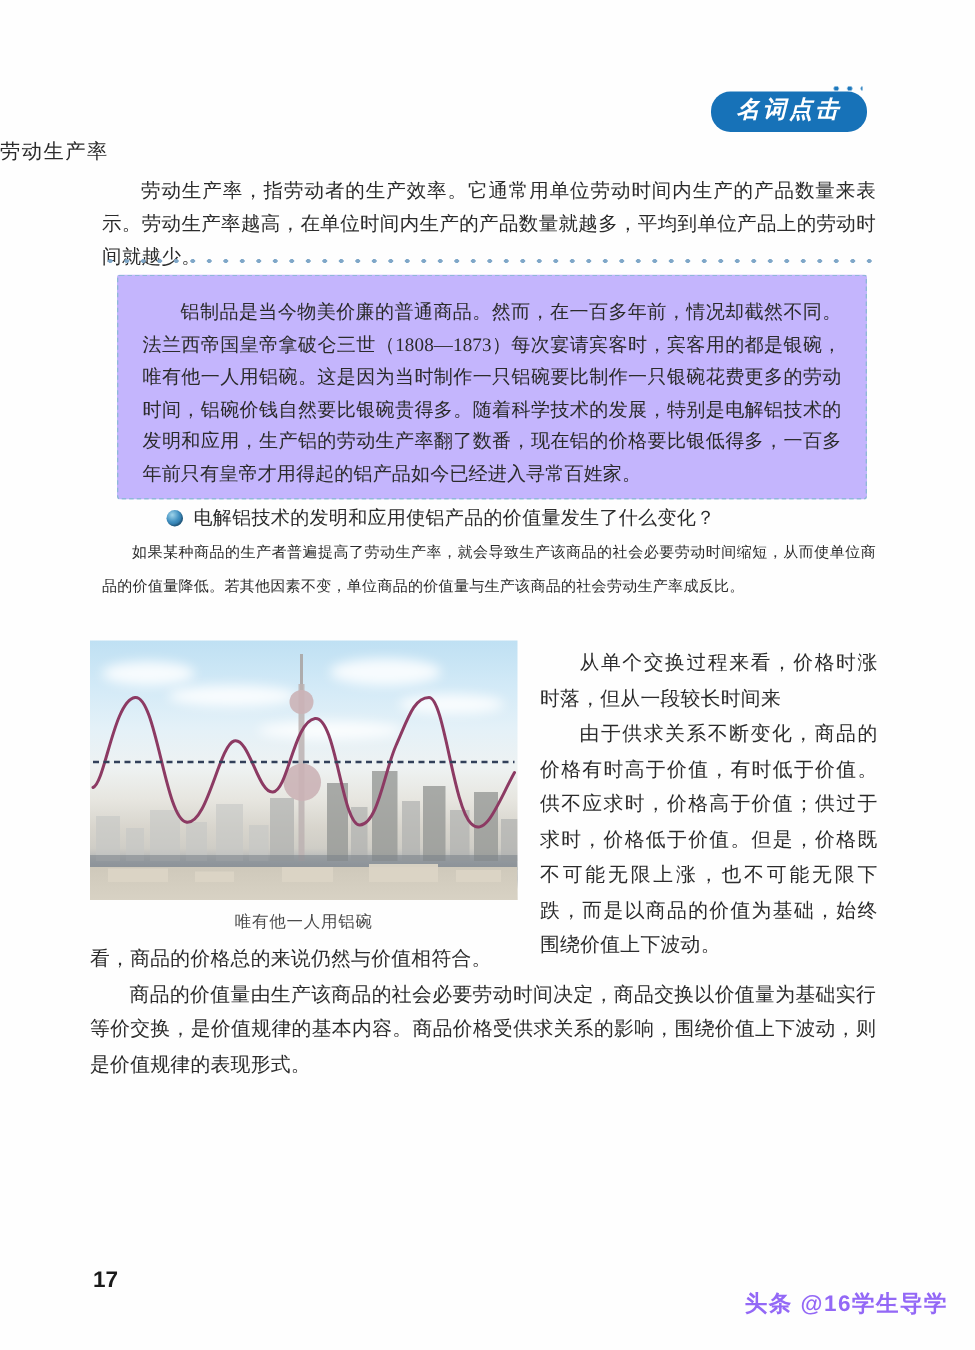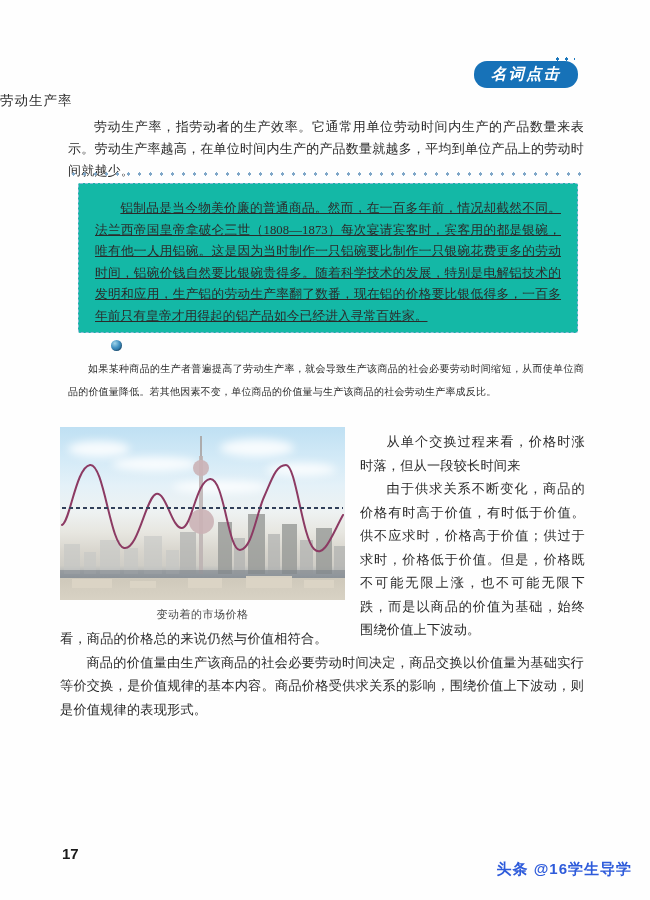--- a/index.html
+++ b/index.html
@@ -100,23 +100,22 @@
   
   .case-box {
     position: absolute;
     left: 78px;
     top: 183px;
     width: 500px;
     height: 150px;
     border: 1.6px dashed #8fb8d8;
     border-radius: 2px;
     box-sizing: border-box;
-    background: #14b8a6;
+    background: #c4b5fd;
     padding: 14px 16px 10px 16px;
-    text-decoration: underline;
   }
   .case-text {
     font-size: 12.7px;
     line-height: 21.5px;
     text-align: justify;
     text-indent: 2em;
     letter-spacing: 0.1px;
   }
   .case-q {
     margin-top: 9px;
@@ -306,21 +305,21 @@
     letter-spacing: 1px;
     padding: 3px 11px 4px 11px;
   }
   .watermark {
     position: absolute;
     right: 18px;
     top: 860px;
     font-family: "Liberation Sans", sans-serif;
     font-weight: bold;
     font-size: 15px;
-    color: #1d4ed8;
+    color: #8b5cf6;
     letter-spacing: 1px;
     opacity: 0.92;
   }
 </style>
 </head>
 <body>
 
 <div class="page">
 
   <div class="section-head">
@@ -330,20 +329,21 @@
   </div>
 
   <div class="def-title">劳动生产率</div>
   <div class="def-body">劳动生产率，指劳动者的生产效率。它通常用单位劳动时间内生产的产品数量来表示。劳动生产率越高，在单位时间内生产的产品数量就越多，平均到单位产品上的劳动时间就越少。</div>
   <div class="dot-rule-wide"></div>
 
   <div class="case-box">
     <div class="case-text">铝制品是当今物美价廉的普通商品。然而，在一百多年前，情况却截然不同。法兰西帝国皇帝拿破仑三世（1808—1873）每次宴请宾客时，宾客用的都是银碗，唯有他一人用铝碗。这是因为当时制作一只铝碗要比制作一只银碗花费更多的劳动时间，铝碗价钱自然要比银碗贵得多。随着科学技术的发展，特别是电解铝技术的发明和应用，生产铝的劳动生产率翻了数番，现在铝的价格要比银低得多，一百多年前只有皇帝才用得起的铝产品如今已经进入寻常百姓家。</div>
     <div class="case-q">
       <span class="globe-icon"></span>
+      <span class="case-q-text">电解铝技术的发明和应用使铝产品的价值量发生了什么变化？</span>
     </div>
   </div>
 
   <div class="para-a">如果某种商品的生产者普遍提高了劳动生产率，就会导致生产该商品的社会必要劳动时间缩短，从而使单位商品的价值量降低。若其他因素不变，单位商品的价值量与生产该商品的社会劳动生产率成反比。</div>
 
   <div class="figure">
     <div class="photo">
 
       <span class="cloud" style="left:8px;  top:14px; width:62px; height:16px;"></span>
       <span class="cloud" style="left:52px; top:30px; width:86px; height:14px;"></span>
@@ -382,21 +382,21 @@
       <span class="dockblock" style="left:244px; width:30px; height:8px;"></span>
 
       <svg class="overlay" viewBox="0 0 285 173" preserveAspectRatio="none">
         <path d="M 2,98 C 10,95 16,40 30,38 C 44,36 50,118 64,121 C 78,124 86,70 96,67
                  C 106,64 112,102 122,101 C 132,100 136,54 150,52 C 164,50 168,124 180,123
                  C 192,122 196,88 204,70 C 212,52 216,38 226,38 C 236,38 242,110 254,122
                  C 264,132 272,108 283,88" fill="none" stroke="#8c3a63" stroke-width="2" stroke-linecap="round"></path>
         <line x1="2" y1="81" x2="283" y2="81" stroke="#32405a" stroke-width="1.8" stroke-dasharray="4 3"></line>
       </svg>
     </div>
-    <div class="figcaption">变动着的市场价格</div>
+    <div class="figcaption">唯有他一人用铝碗</div>
   </div>
 
   <div class="col-right">
     <p>从单个交换过程来看，价格时涨时落，但从一段较长时间来</p>
     <p>由于供求关系不断变化，商品的价格有时高于价值，有时低于价值。供不应求时，价格高于价值；供过于求时，价格低于价值。但是，价格既不可能无限上涨，也不可能无限下跌，而是以商品的价值为基础，始终围绕价值上下波动。</p>
   </div>
 
   <div class="para-b">
     <p>看，商品的价格总的来说仍然与价值相符合。</p>
     <p class="indent">商品的价值量由生产该商品的社会必要劳动时间决定，商品交换以价值量为基础实行等价交换，是价值规律的基本内容。商品价格受供求关系的影响，围绕价值上下波动，则是价值规律的表现形式。</p>

